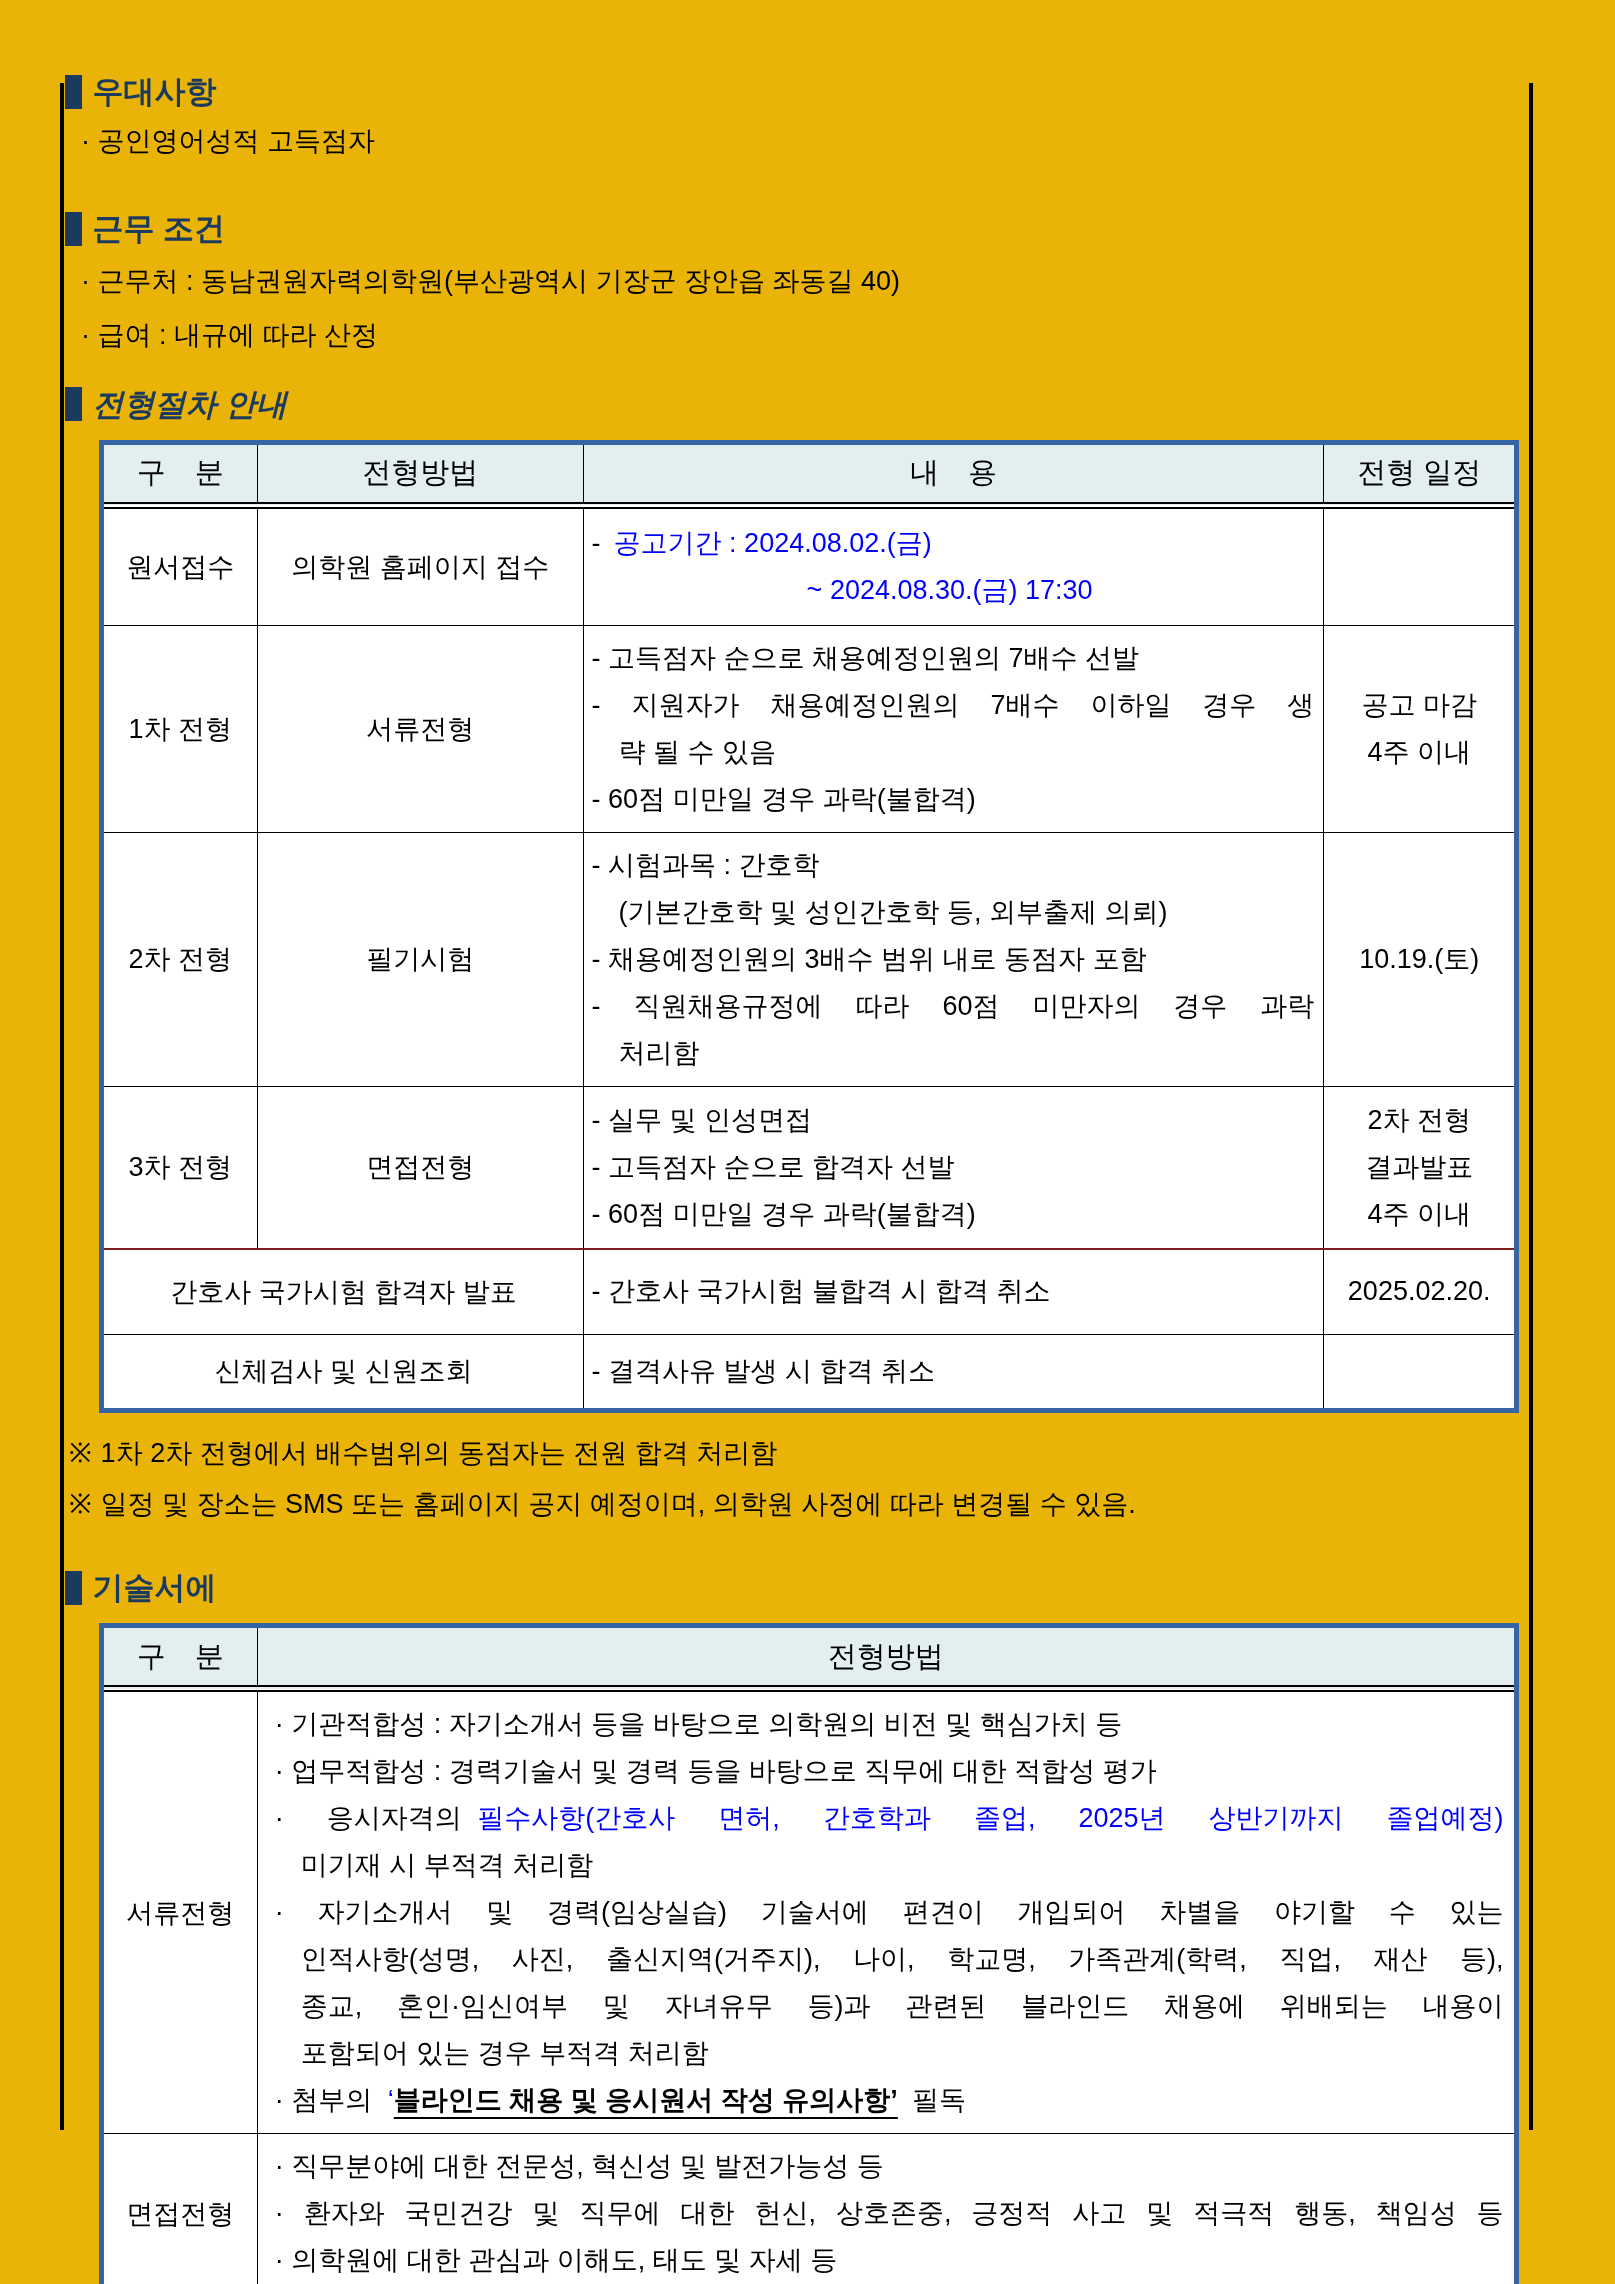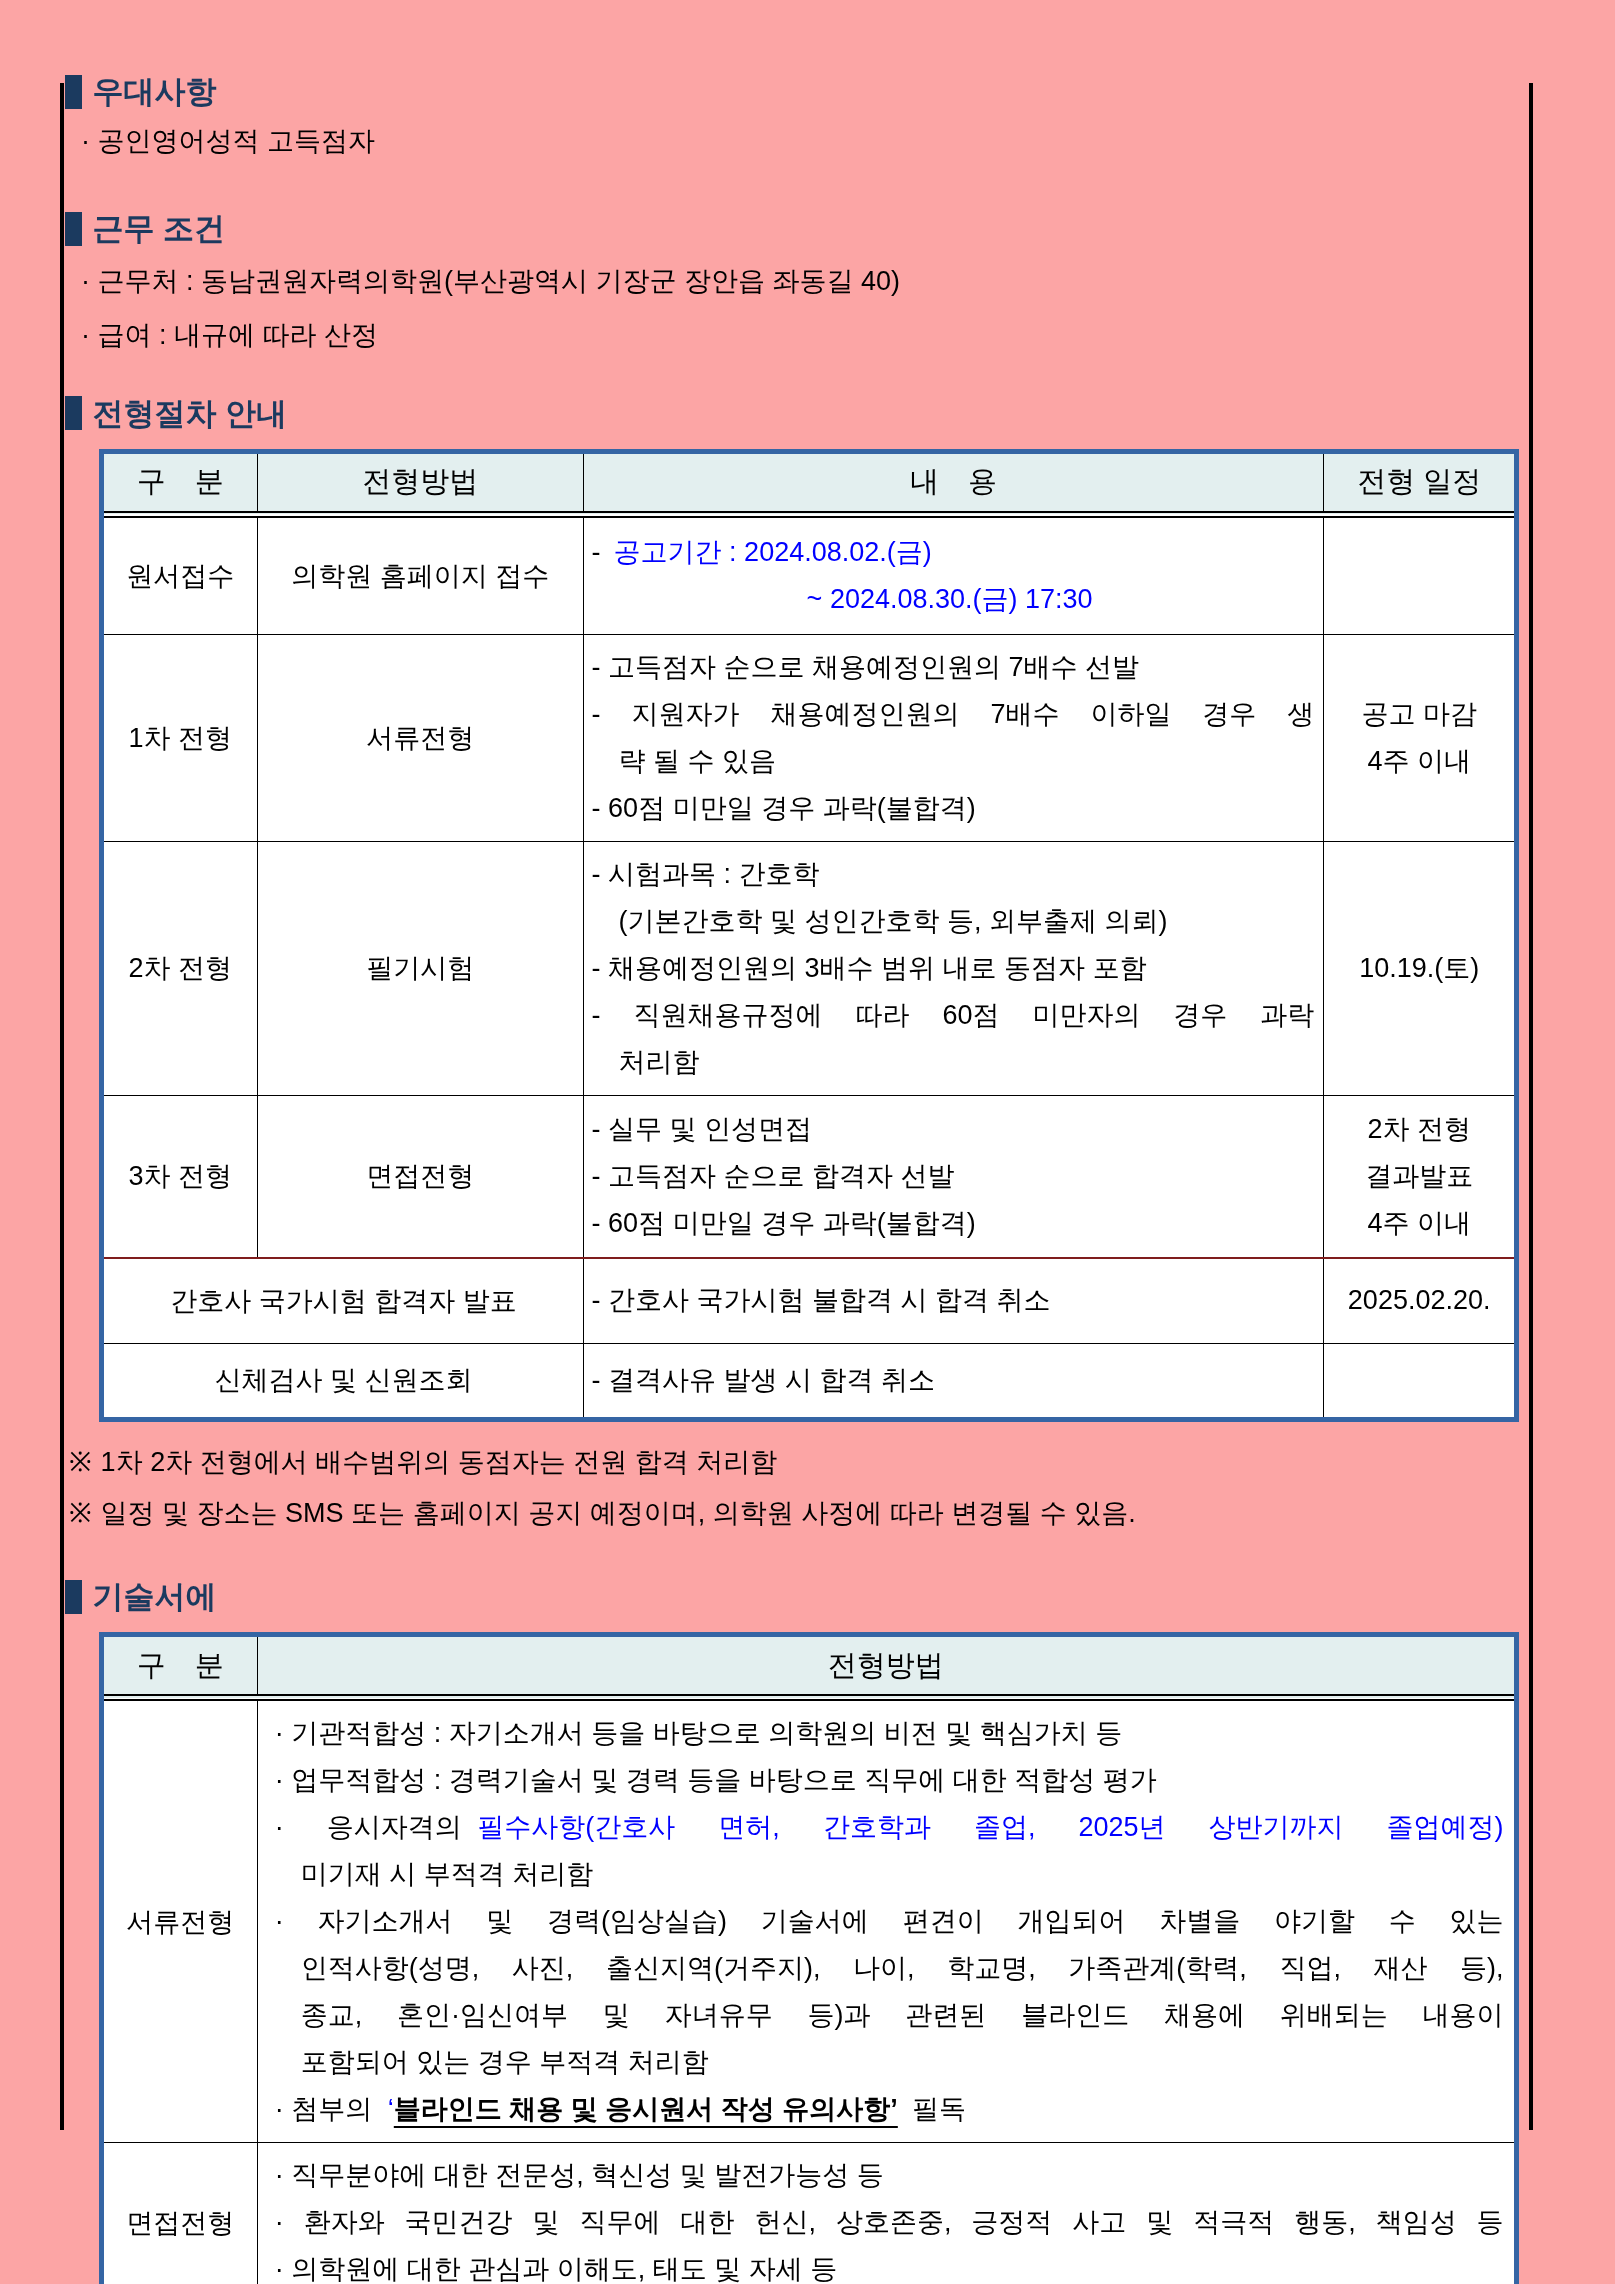--- a/index.html
+++ b/index.html
@@ -1,32 +1,32 @@
 <!DOCTYPE html>
 <html style="font-size:10.4px"><head>
 <meta charset="utf-8">
 <style>
   html,body{margin:0;padding:0;background:#fff;}
   body{width:1616px;height:2284px;position:relative;font-family:"Liberation Sans",sans-serif;color:#000;}
-  .page{position:relative;width:1616px;height:2284px;background:#fca5a5;overflow:hidden;}
+  .page{position:relative;width:1616px;height:2284px;background:#eab308;overflow:hidden;}
   .vrule{position:absolute;top:83px;width:3.9px;height:2047px;background:#000;}
   .vrule.left{left:60px;}
   .vrule.right{left:1529px;}
 
   .sec-head{display:flex;align-items:center;gap:10.4px;margin-left:65px;color:#1b3a5f;font-weight:bold;font-size:31px;line-height:37px;}
   .sq{width:17px;height:34px;background:#1b3a5f;flex:none;}
 
   .bullet-line{margin-left:81px;font-size:27px;line-height:34px;color:#000;}
 
   .mt-sec1{margin-top:73px;}
   .mt-b1{margin-top:14.3px;}
   .mt-sec2{margin-top:52px;}
   .mt-b2{margin-top:17px;}
   .mt-b3{margin-top:19.6px;}
-  .mt-sec3{margin-top:43px;}
+  .mt-sec3{margin-top:34px;font-style:italic;}
   .mt-tbl{margin-top:17px;}
   .mt-notes{margin-top:15.6px;}
   .mt-sec4{margin-top:39px;}
 
   .tblwrap{margin-left:99px;width:1420px;border:5.9px solid #3565a4;box-sizing:border-box;background:#fff;}
   table{width:100%;border-collapse:collapse;table-layout:fixed;}
   td{border:1.3px solid #000;font-size:27px;color:#000;vertical-align:middle;padding:0;}
   tr.thead td{background:#e3efef;height:57px;text-align:center;border-bottom:7.8px double #000;font-size:29px;}
   .tblwrap tr td:first-child{border-left:none;}
   .tblwrap tr td:last-child{border-right:none;}

